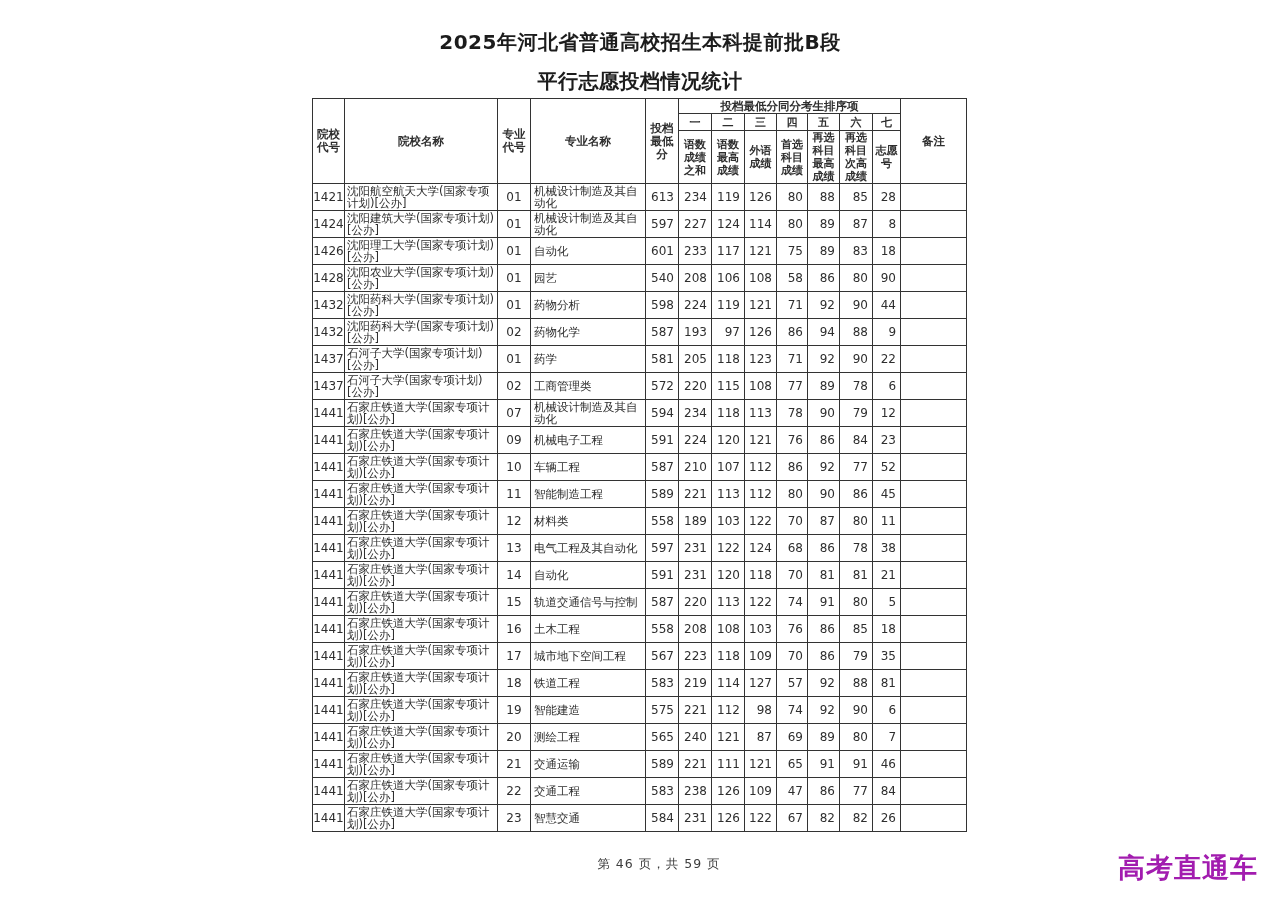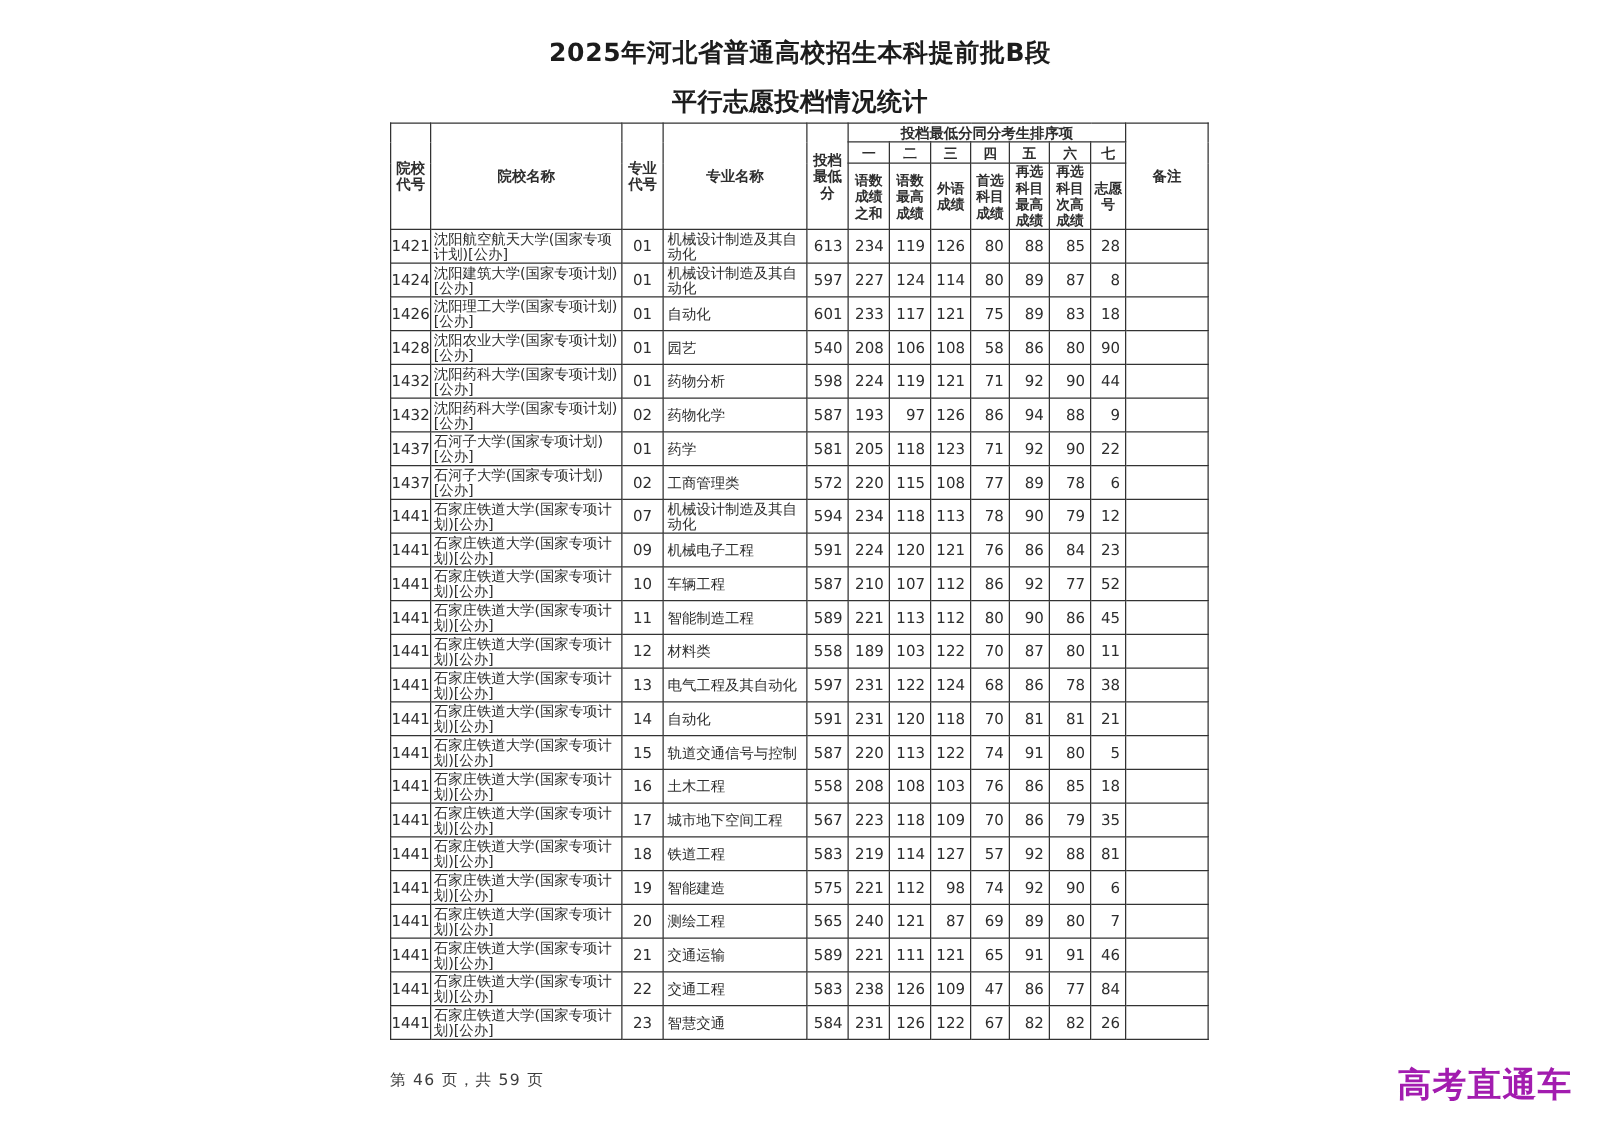--- a/index.html
+++ b/index.html
@@ -30,21 +30,21 @@
   tr.h-row3 { height:47px; }
   tbody tr { height:27px; }
   .grid td { font-size:11.5px; line-height:12.5px; }
   td.c0 { text-align:center; font-size:12px; }
   td.c1 { text-align:left; padding:0 2px; }
   td.c2 { text-align:center; font-size:12px; }
   td.c3 { text-align:left; padding:0 3px; }
   td.c4, td.c5, td.c6, td.c7, td.c8, td.c9, td.c10, td.c11 { text-align:right; padding-right:4px; font-size:12px; }
   td.c12 { }
 
-  .footer-page { position:absolute; left:312px; width:654px; top:856px; font-size:12.5px; color:#3c3c3c; letter-spacing:1px; }
+  .footer-page { position:absolute; left:332px; width:654px; top:856px; text-align:center; font-size:12.5px; color:#3c3c3c; letter-spacing:1px; }
   .watermark { position:absolute; right:22px; top:850px; font-size:27px; color:#a21caf; letter-spacing:1px;font-weight:bold; }
 </style>
 </head>
 <body>
 
 <div class="page">
   <div class="content">
 
     <div class="title title-1">2025年河北省普通高校招生本科提前批B段</div>
     <div class="title title-2">平行志愿投档情况统计</div>

